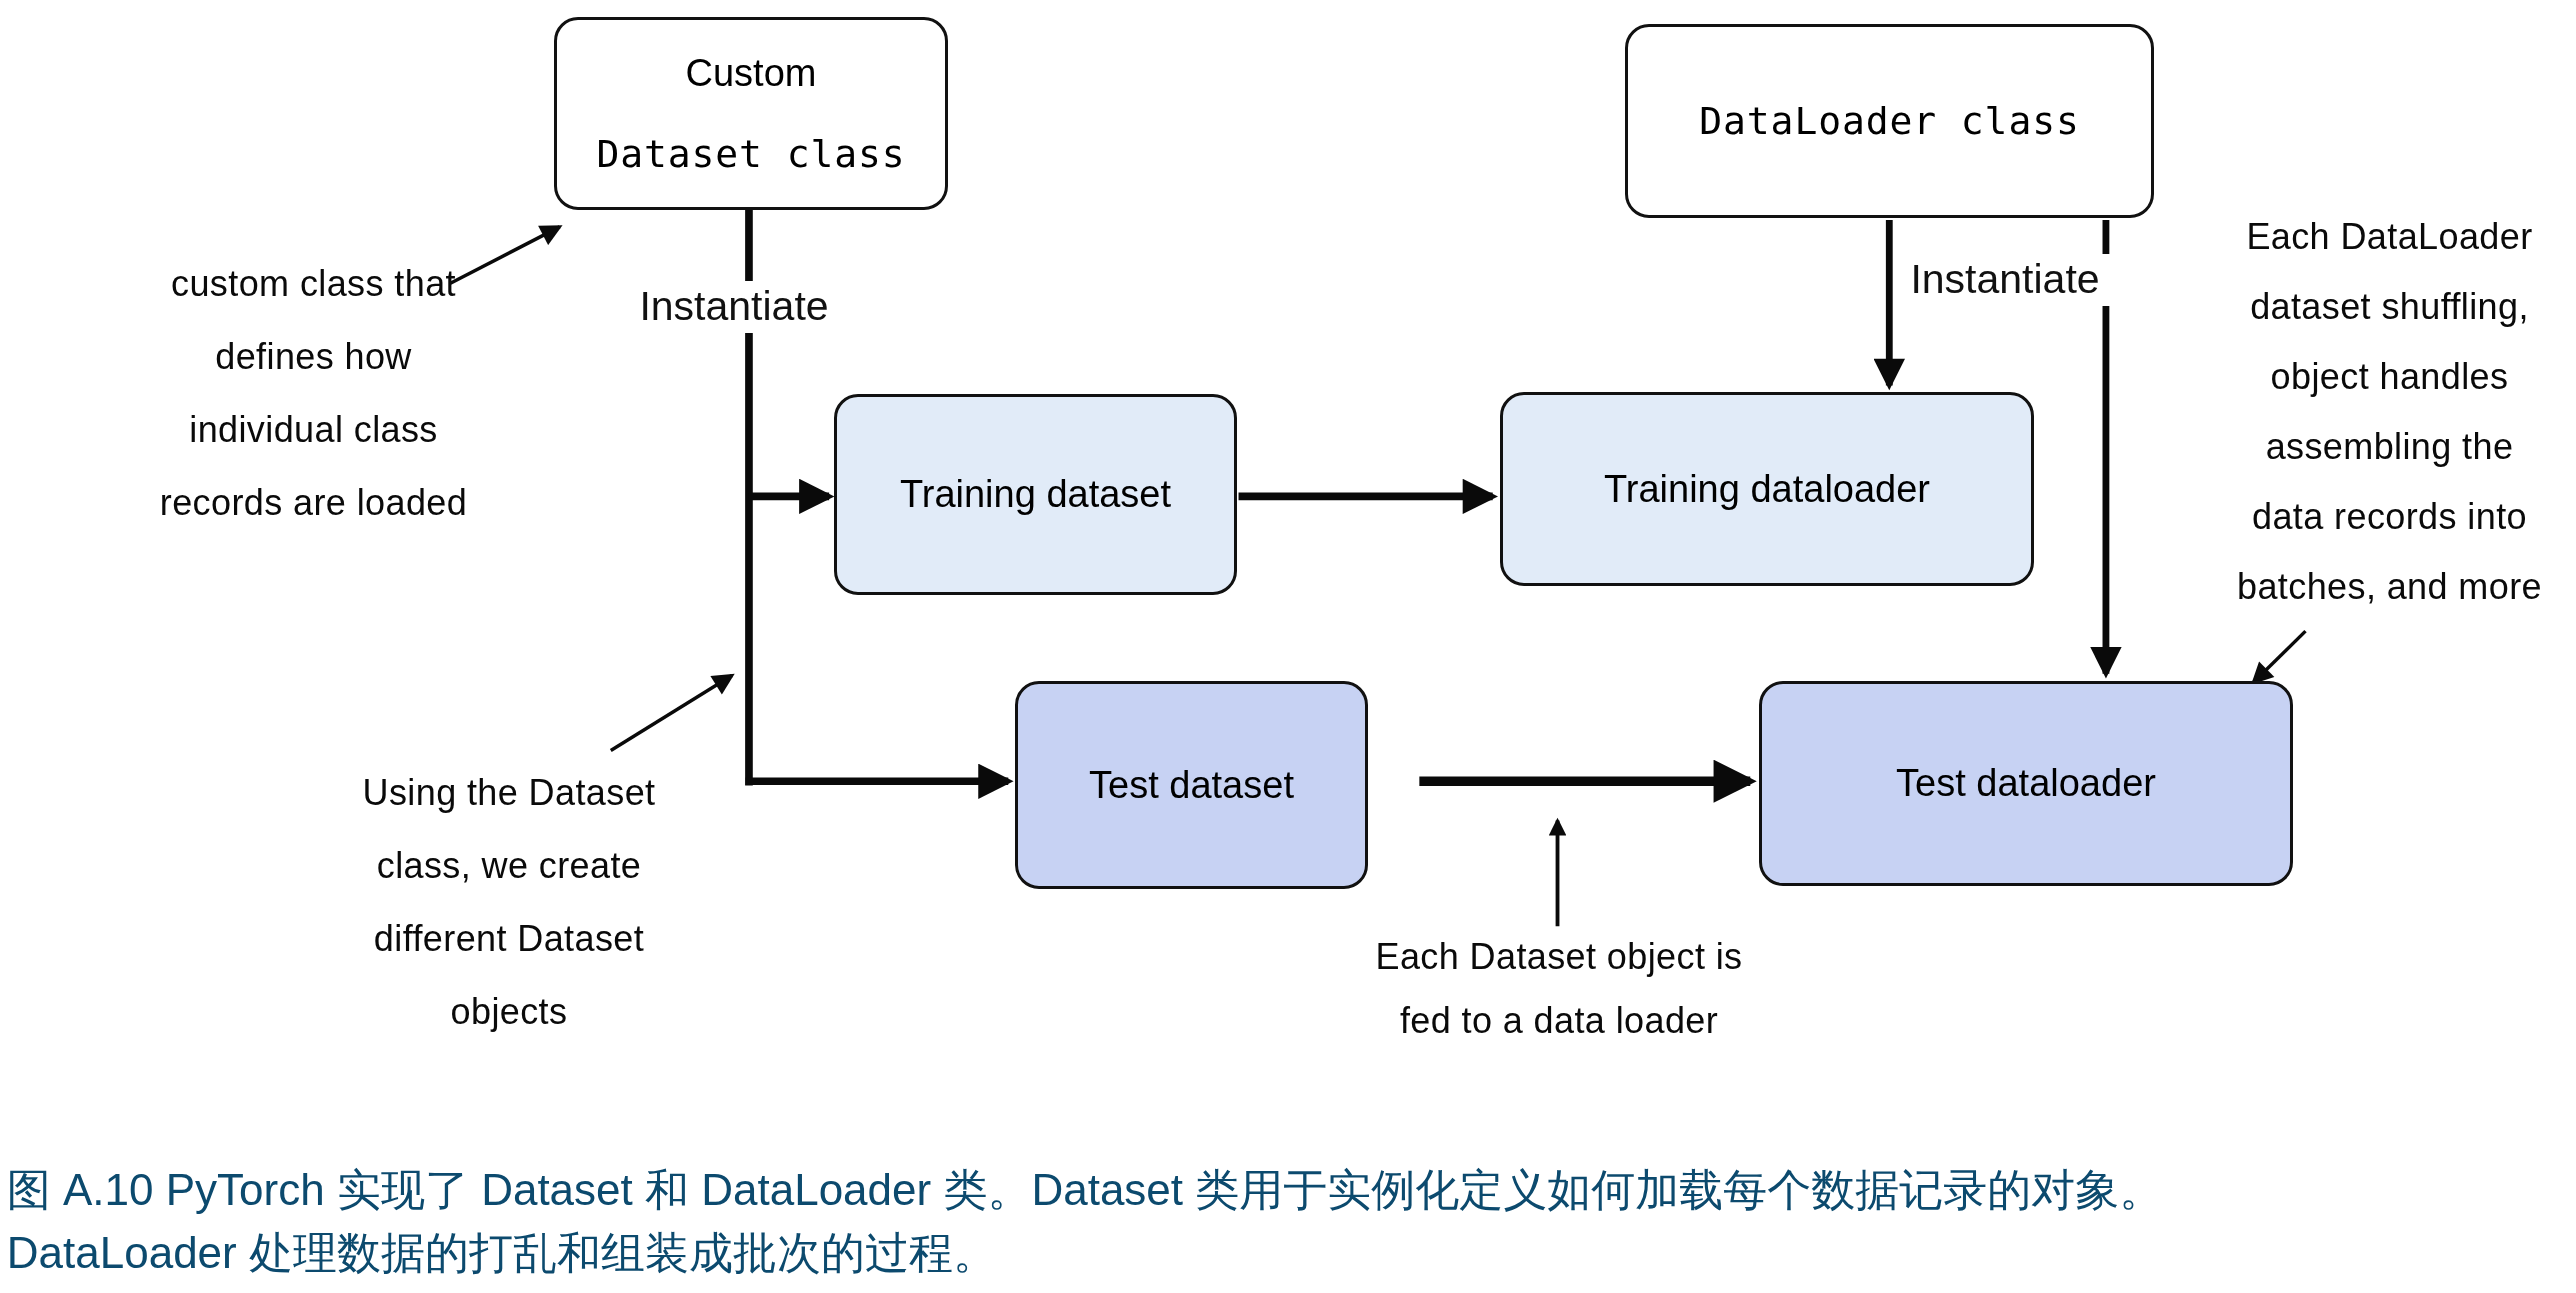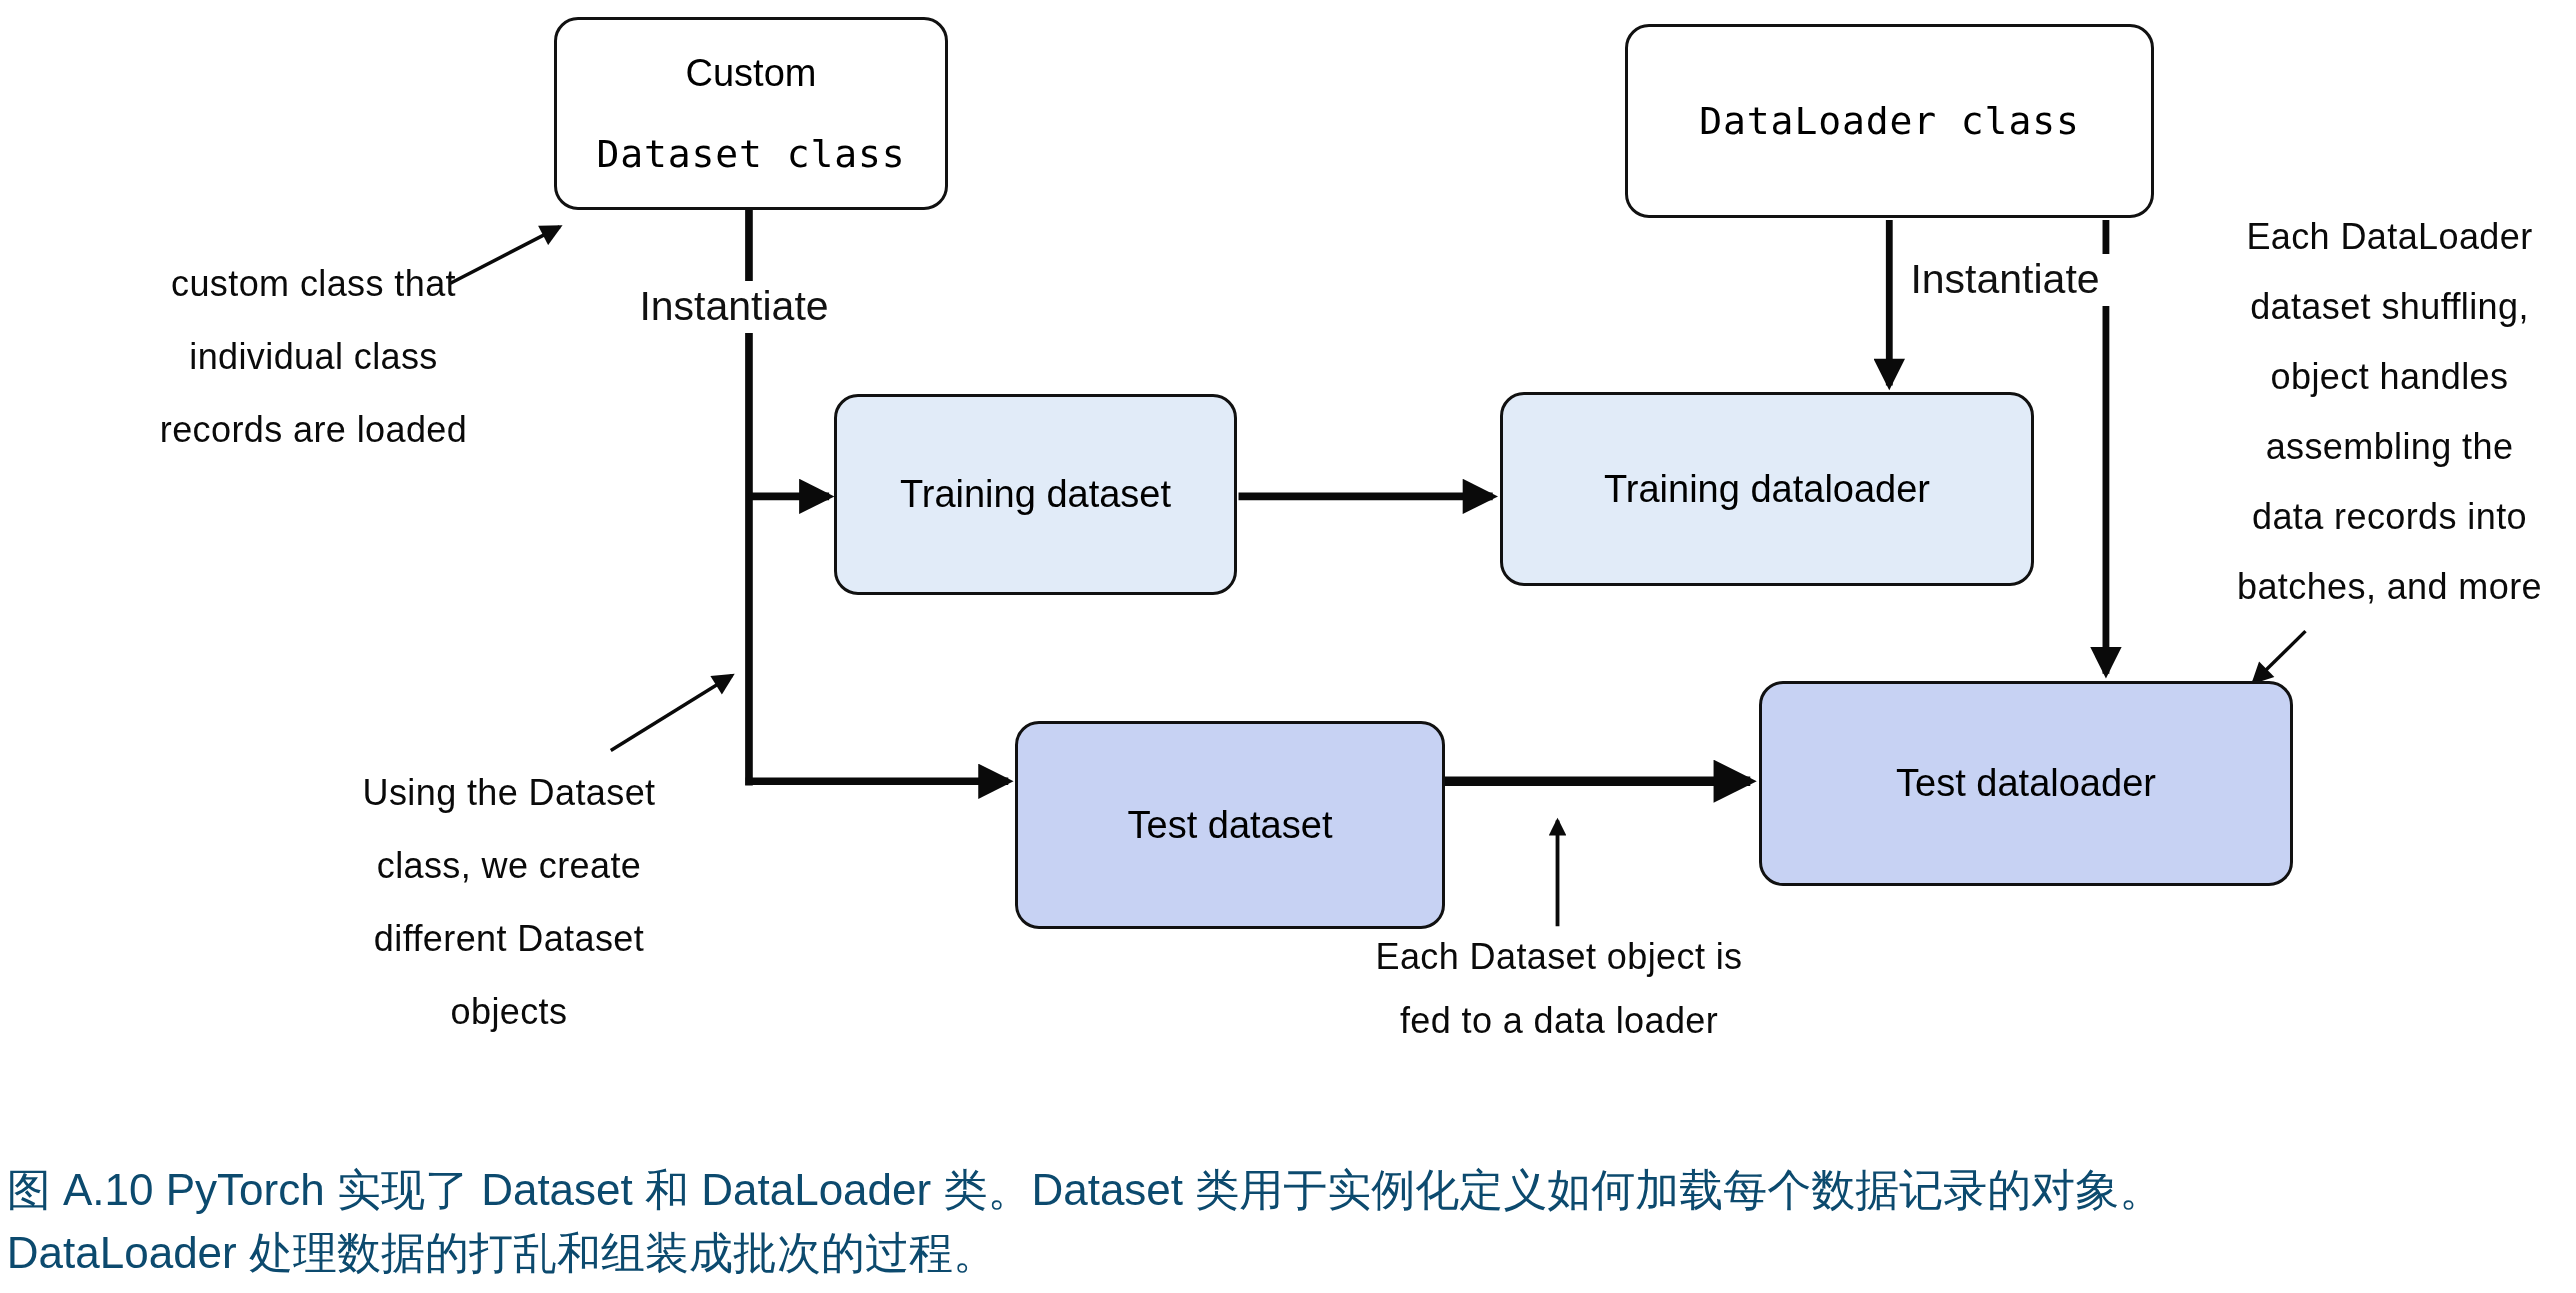--- a/index.html
+++ b/index.html
@@ -88,33 +88,34 @@
   </div>
 
   <div class="node fill-lightblue" style="left:834px;top:394px;width:403px;height:201px;">
     <div class="plain">Training dataset</div>
   </div>
 
   <div class="node fill-lightblue" style="left:1500px;top:392px;width:534px;height:194px;">
     <div class="plain">Training dataloader</div>
   </div>
 
-  <div class="node fill-periwinkle" style="left:1015px;top:721px;width:430px;height:208px;">
+  <div class="node fill-periwinkle" style="left:1015px;top:681px;width:353px;height:208px;">
     <div class="plain">Test dataset</div>
   </div>
 
   <div class="node fill-periwinkle" style="left:1759px;top:681px;width:534px;height:205px;">
     <div class="plain">Test dataloader</div>
   </div>
 
   <div class="edge-label" style="left:734px;top:281px;">Instantiate</div>
   <div class="edge-label" style="left:2005px;top:254px;">Instantiate</div>
 
   <div class="ann ann-left-top">
     <div>custom class that</div>
+    <div>defines how</div>
     <div>individual class</div>
     <div>records are loaded</div>
   </div>
 
   <div class="ann ann-left-bottom">
     <div>Using the Dataset</div>
     <div>class, we create</div>
     <div>different Dataset</div>
     <div>objects</div>
   </div>

